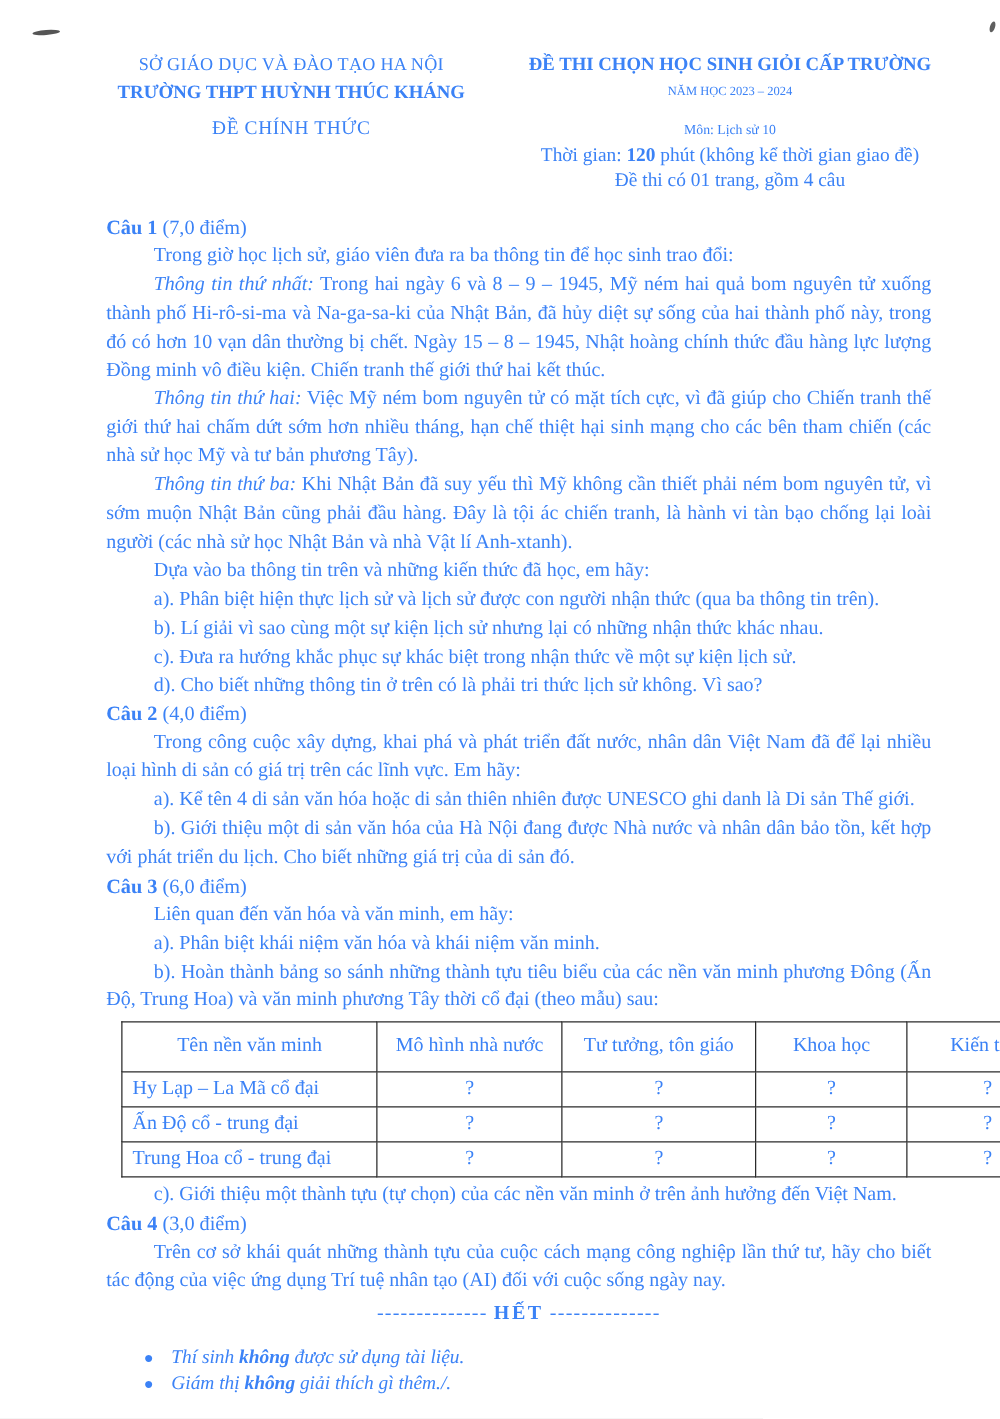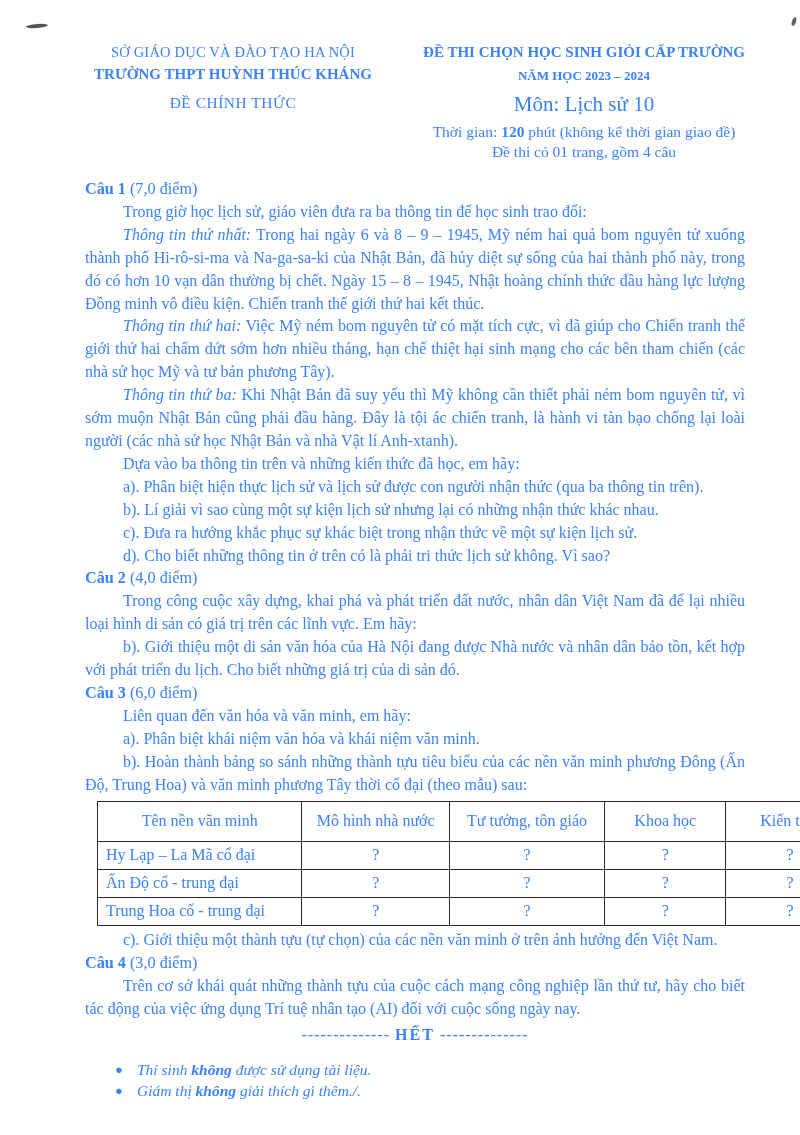--- a/index.html
+++ b/index.html
@@ -19,22 +19,22 @@
   .artifact-tr { left:792px; top:17px; width:4px; height:9px; transform:rotate(18deg); opacity:.75; }
 
   
   .header { display:flex; padding:44px 30px 0 68px; box-sizing:border-box; }
   .header-left { width:330px; text-align:center; flex:none; }
   .dept   { font-size:14.5px; letter-spacing:.2px; white-space:nowrap; }
   .school { font-size:15px; font-weight:bold; margin-top:5px; white-space:nowrap; }
   .official { font-size:15.5px; margin-top:11px; letter-spacing:.5px; }
   .header-right { flex:1; text-align:center; }
   .exam-title { font-size:15px; font-weight:bold; white-space:nowrap; }
-  .exam-year  { font-size:13px; font-weight:bold; margin-top:7px; }
-  .subject-line  { font-size:21px; margin-top:8px; }
+  .exam-year  { font-size:10px; font-weight:normal; margin-top:7px; }
+  .subject-line  { font-size:11px; margin-top:19px; }
   .duration-line { font-size:15.5px; margin-top:6px; white-space:nowrap; }
   .pages-line    { font-size:15.5px; margin-top:2px; }
 
   
   .body-text {
     padding:17px 55px 0 85px;
     font-size:16px;
     line-height:22.9px;
     text-align:justify;
   }
@@ -100,20 +100,21 @@
     <p class="para"><i class="lead">Thông tin thứ hai:</i><span> Việc Mỹ ném bom nguyên tử có mặt tích cực, vì đã giúp cho Chiến tranh thế giới thứ hai chấm dứt sớm hơn nhiều tháng, hạn chế thiệt hại sinh mạng cho các bên tham chiến (các nhà sử học Mỹ và tư bản phương Tây).</span></p>
     <p class="para"><i class="lead">Thông tin thứ ba:</i><span> Khi Nhật Bản đã suy yếu thì Mỹ không cần thiết phải ném bom nguyên tử, vì sớm muộn Nhật Bản cũng phải đầu hàng. Đây là tội ác chiến tranh, là hành vi tàn bạo chống lại loài người (các nhà sử học Nhật Bản và nhà Vật lí Anh-xtanh).</span></p>
     <p class="para">Dựa vào ba thông tin trên và những kiến thức đã học, em hãy:</p>
     <p class="para">a). Phân biệt hiện thực lịch sử và lịch sử được con người nhận thức (qua ba thông tin trên).</p>
     <p class="para">b). Lí giải vì sao cùng một sự kiện lịch sử nhưng lại có những nhận thức khác nhau.</p>
     <p class="para">c). Đưa ra hướng khắc phục sự khác biệt trong nhận thức về một sự kiện lịch sử.</p>
     <p class="para">d). Cho biết những thông tin ở trên có là phải tri thức lịch sử không. Vì sao?</p>
 
     <div class="q-heading"><b>Câu 2</b><span> (4,0 điểm)</span></div>
     <p class="para">Trong công cuộc xây dựng, khai phá và phát triển đất nước, nhân dân Việt Nam đã để lại nhiều loại hình di sản có giá trị trên các lĩnh vực. Em hãy:</p>
+    <p class="para">a). Kể tên 4 di sản văn hóa hoặc di sản thiên nhiên được UNESCO ghi danh là Di sản Thế giới.</p>
     <p class="para">b). Giới thiệu một di sản văn hóa của Hà Nội đang được Nhà nước và nhân dân bảo tồn, kết hợp với phát triển du lịch. Cho biết những giá trị của di sản đó.</p>
 
     <div class="q-heading"><b>Câu 3</b><span> (6,0 điểm)</span></div>
     <p class="para">Liên quan đến văn hóa và văn minh, em hãy:</p>
     <p class="para">a). Phân biệt khái niệm văn hóa và khái niệm văn minh.</p>
     <p class="para">b). Hoàn thành bảng so sánh những thành tựu tiêu biểu của các nền văn minh phương Đông (Ấn Độ, Trung Hoa) và văn minh phương Tây thời cổ đại (theo mẫu) sau:</p>
 
     <table class="cmp-table">
       <colgroup>
           <col class="col-name">

